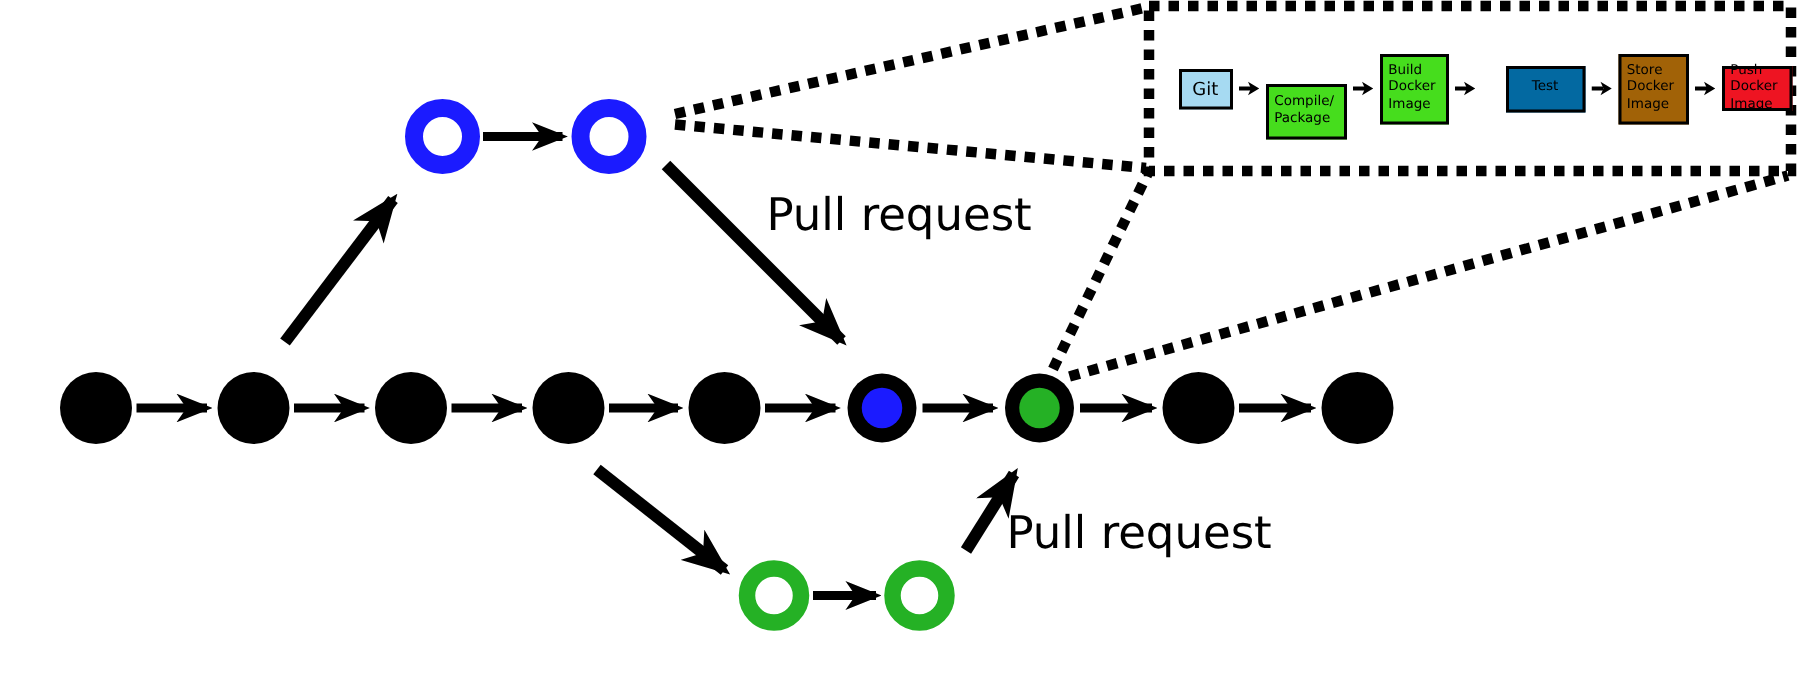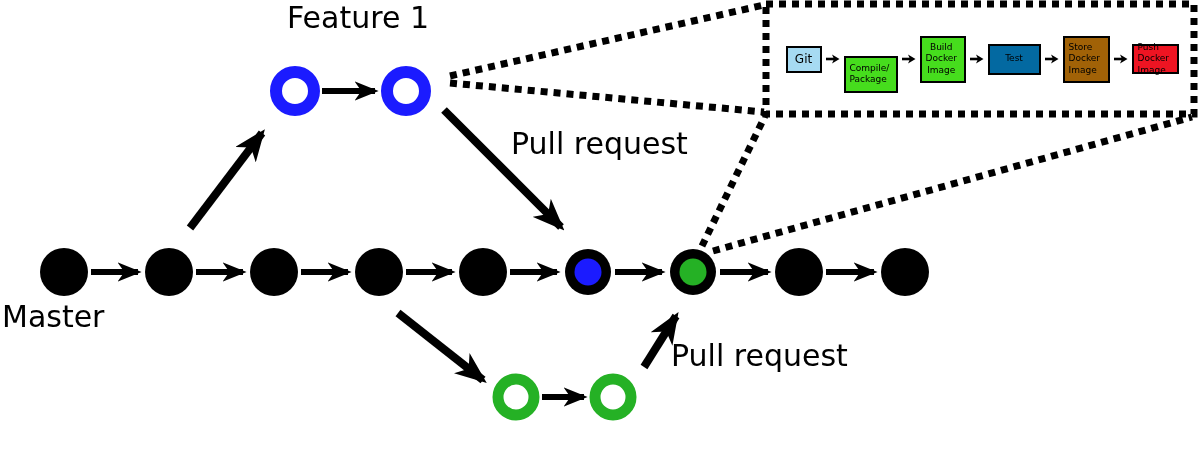--- a/index.html
+++ b/index.html
@@ -45,21 +45,21 @@
     border: 2px solid #000;
     color: #000;
     display: flex;
     align-items: center;
     font-size: 9px;
     line-height: 1.25;
     white-space: pre-line;
     flex: 0 0 auto;
   }
   .stage-box.pad-left { padding-left: 4px; }
-  .stage-box.center-text { justify-content: center; text-align: center; }
+  .stage-box.center-text { justify-content: center; text-align: center; margin-left: 16px; }
   .box-git   { width: 36px; height: 27px; font-size: 12px; }
   .box-compile { width: 54px; height: 37px; }
   .box-build { width: 46px; height: 47px; }
   .box-test  { width: 53px; height: 31px; }
   .box-store { width: 47px; height: 47px; }
   .box-push  { width: 47px; height: 30px; }
   .flow-arrow { flex: 0 0 auto; }
 </style>
 </head>
 <body>
@@ -127,23 +127,21 @@
       <circle cx="295" cy="91" r="19" stroke="#1b1bff"></circle>
       <circle cx="406" cy="91" r="19" stroke="#1b1bff"></circle>
     </g>
 
     <g fill="#ffffff" stroke-width="11">
       <circle cx="516" cy="397" r="18" stroke="#25b125"></circle>
       <circle cx="613" cy="397" r="18" stroke="#25b125"></circle>
     </g>
   </svg>
 
-  <div class="big-label centered" style="left:280px; top:1px; width:156px;">Feature 1</div>
 
-  <div class="big-label" style="left:2px; top:300px;">Master</div>
 
   <div class="big-label" style="left:511px; top:127px;">Pull request</div>
 
   <div class="big-label" style="left:671px; top:339px;">Pull request</div>
 
 
   <div id="pipeline">
 
     <div class="stage-box box-git center-text" style="background: rgb(166, 218, 242);">Git</div>
 
@@ -153,21 +151,21 @@
     </svg>
 
     <div class="stage-box box-compile pad-left" style="background: rgb(70, 221, 29); margin-top: 30px;">Compile/
 Package</div>
 
     <svg class="flow-arrow" width="14" height="12" viewBox="0 0 14 12">
       <line x1="0" y1="6" x2="8" y2="6" stroke="#000" stroke-width="2.6"></line>
       <path d="M6 1.5 L13.5 6 L6 10.5 L8 6 Z" fill="#000"></path>
     </svg>
 
-    <div class="stage-box box-build pad-left" style="background: rgb(70, 221, 29); text-align: center;">Build
+    <div class="stage-box box-build pad-left" style="background: rgb(70, 221, 29);">Build
 Docker
 Image</div>
 
     <svg class="flow-arrow" width="14" height="12" viewBox="0 0 14 12">
       <line x1="0" y1="6" x2="8" y2="6" stroke="#000" stroke-width="2.6"></line>
       <path d="M6 1.5 L13.5 6 L6 10.5 L8 6 Z" fill="#000"></path>
     </svg>
 
     <div class="stage-box box-test center-text" style="background: #0369a1;">Test</div>
 

